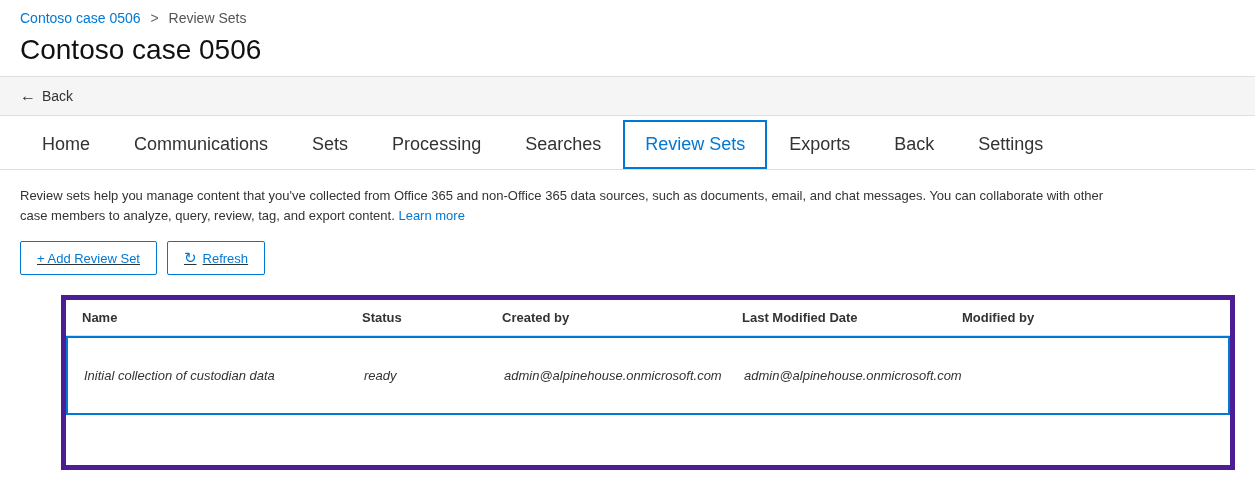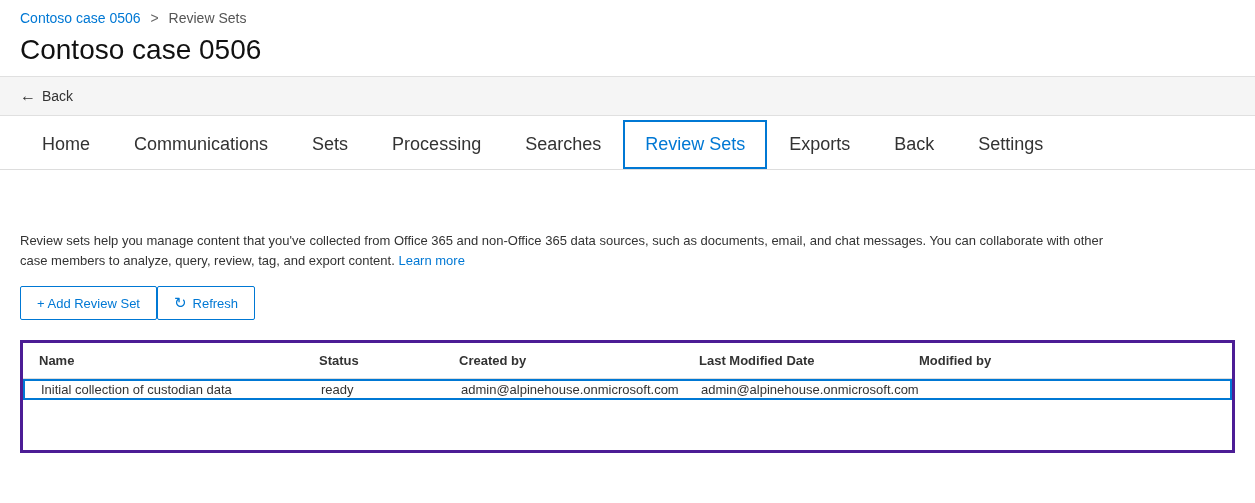--- a/index.html
+++ b/index.html
@@ -76,64 +76,67 @@
     }
     .content-area {
       padding: 16px 20px;
     }
     .description-text {
       font-size: 13px;
       color: #333;
       line-height: 1.5;
       max-width: 1100px;
       margin-bottom: 16px;
-      margin-top: 45px;
     }
     .description-text a {
       color: #0078d4;
       text-decoration: none;
     }
     .toolbar {
       display: flex;
+      gap: 10px;
       margin-bottom: 20px;
+      text-decoration: underline;
     }
     .btn-outline {
       display: flex;
       align-items: center;
       gap: 6px;
       padding: 7px 16px;
       border: 1px solid #0078d4;
       color: #0078d4;
       background: #fff;
       font-size: 13px;
       font-family: inherit;
       cursor: pointer;
       border-radius: 2px;
     }
     .table-container {
-      border: 3px solid #4c1d95;
+      border: 5px solid #4c1d95;
+      margin-left: 41px;
     }
     .table-header {
       display: grid;
       grid-template-columns: 280px 140px 240px 220px 1fr;
       padding: 10px 16px;
       border-bottom: 1px solid #ddd;
       background: #fff;
     }
     .col-header {
       font-size: 13px;
       font-weight: 600;
       color: #333;
     }
     .table-row {
       display: grid;
       grid-template-columns: 280px 140px 240px 220px 1fr;
-      padding: 1px 16px;
+      padding: 30px 16px;
       border: 2px solid #0078d4;
       align-items: center;
+      font-style: italic;
     }
     .cell {
       font-size: 13px;
       color: #333;
       padding-right: 10px;
     }
     .empty-row {
       height: 50px;
     }
   </style>

